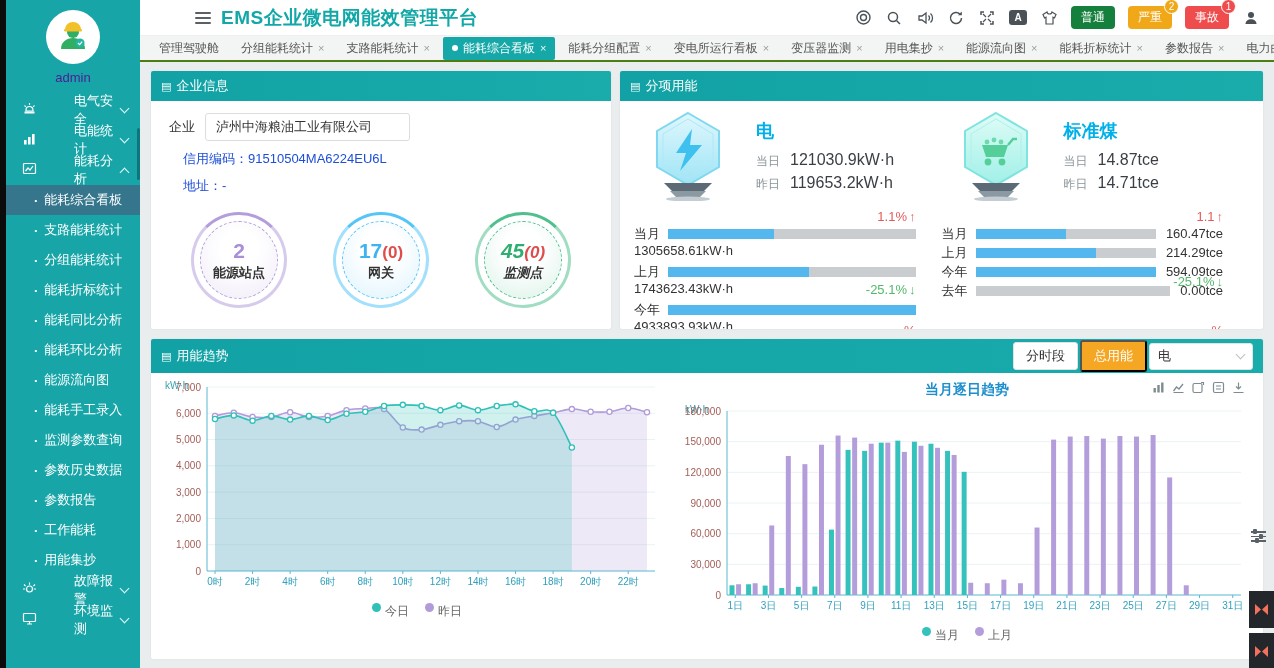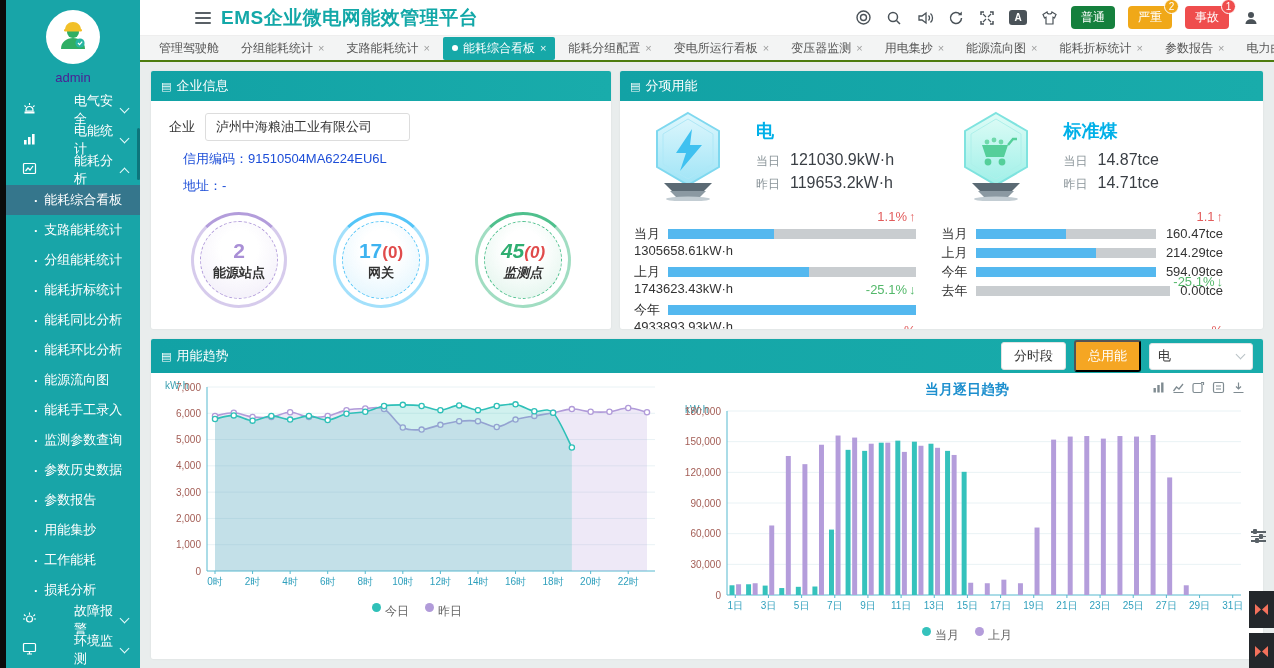--- a/index.html
+++ b/index.html
@@ -84,21 +84,21 @@
   .bd-rowline .rl { width:34px; color:#333; font-size:13px; flex:none; }
   .bar-track { height:10px; background:#c9cdd0; flex:1; max-width:250px; position:relative; }
   .bar-fill { position:absolute; left:0; top:0; bottom:0; background:#54b8ef; }
   .bd-valline { height:19px; color:#333; font-size:13px; }
   .bd-rowline .rv { margin-left:10px; color:#333; font-size:13px; white-space:nowrap; }
 
   
   #panel-trend { margin-top:10px; height:320px; }
   .trend-hd { height:34px; background:linear-gradient(90deg,#12a2a5,#19acab); color:#fff; display:flex; align-items:center; padding:0 10px; }
   .trend-hd .p-ic { font-size:11px; margin-right:5px; }
-  .trend-tools { margin-left:auto; display:flex; align-items:center; gap:8px; }
+  .trend-tools { margin-left:auto; display:flex; align-items:center; gap:2px; }
   .btn-outline { background:#fff; color:#333; border:1px solid #e2e2e2; border-radius:3px; padding:4px 12px; font-size:13px; cursor:pointer; }
   .btn-solid { background:#f5a623; color:#fff; border-radius:3px; padding:5px 12px; font-size:13px; cursor:pointer; }
   .select-box { background:#fff; border:1px solid #dfe4e6; border-radius:3px; width:104px; height:27px; display:flex; align-items:center; padding:0 8px; color:#333; cursor:pointer; }
   .select-box .sel-chev { margin-left:auto; width:7px; height:7px; border-right:1.5px solid #b9c2c6; border-bottom:1.5px solid #b9c2c6; transform:rotate(45deg); margin-top:-3px; }
   .charts-row { display:flex; padding:4px 6px 0; }
   .chart-box { position:relative; }
   #chart-left { width:520px; }
   #chart-right { flex:1; }
   .chart-title-row { height:24px; position:relative; text-align:center; }
   .chart-title { color:#1d8fce; font-weight:bold; font-size:14px; line-height:24px; }
@@ -189,27 +189,24 @@
       <div class="menu-sub">
         <span>监测参数查询</span>
       </div>
       <div class="menu-sub">
         <span>参数历史数据</span>
       </div>
       <div class="menu-sub">
         <span>参数报告</span>
       </div>
       <div class="menu-sub">
+        <span>工作能耗</span>
+      </div>
+      <div class="menu-sub">
         <span>用能集抄</span>
-      </div>
-      <div class="menu-sub">
-        <span>工作能耗</span>
-      </div>
-      <div class="menu-sub">
-        <span>损耗分析</span>
       </div>
       <div class="menu-group">
         <span class="ic-wrap"><svg width="15" height="15" viewBox="0 0 15 15">
             <circle cx="7.5" cy="8" r="3" fill="none" stroke="#fff" stroke-width="1.2"></circle>
             <path d="M7.5 1.5v2.2M2 3.5l1.6 1.6M13 3.5l-1.6 1.6M1 8h2.2M11.8 8H14" stroke="#fff" stroke-width="1.1"></path>
           </svg></span>
         <span class="glabel">故障报警</span>
         <span class="chev"></span>
       </div>
       <div class="menu-group">

